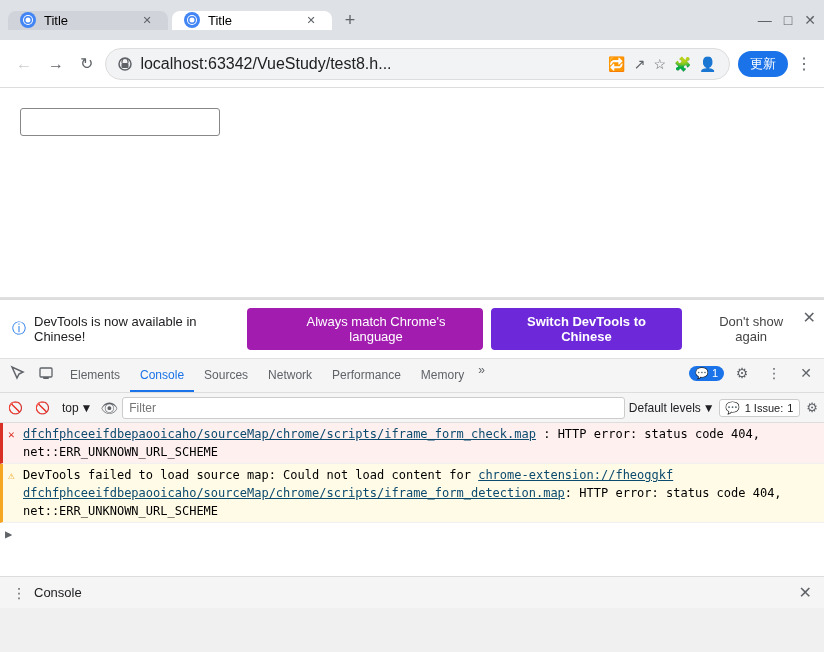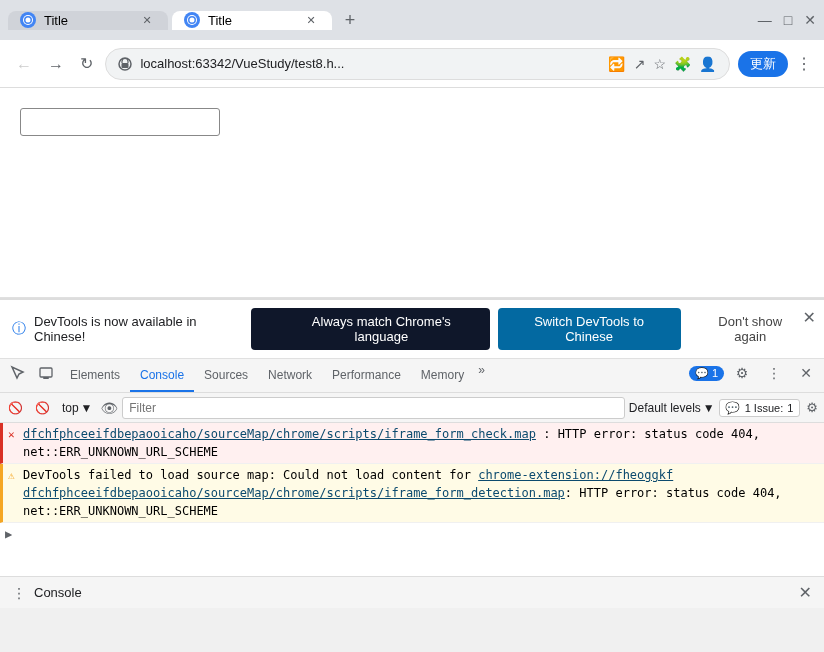--- a/index.html
+++ b/index.html
@@ -139,22 +139,22 @@
     .banner-info { color: #1a73e8; font-size: 14px; }
     .banner-text { font-size: 13px; color: #202124; }
     .banner-btn {
       padding: 6px 14px;
       border-radius: 4px;
       border: none;
       font-size: 13px;
       cursor: pointer;
       font-weight: 500;
     }
-    .banner-btn.primary { background: #0f172a; color: #fff; padding-left: 36px; }
-    .banner-btn.secondary { background: #0369a1; color: #fff; }
+    .banner-btn.primary { background: #a21caf; color: #fff; padding-left: 36px; }
+    .banner-btn.secondary { background: #6d28d9; color: #fff; font-weight: bold; }
     .banner-btn.plain { background: transparent; color: #444; }
     .banner-close { position: absolute; right: 8px; top: 8px; color: #5f6368; cursor: pointer; font-size: 16px; }
 
     
     .devtools-toolbar {
       background: #f5f5f5;
       border-bottom: 1px solid #ddd;
       display: flex;
       align-items: flex-start;
       height: 34px;
@@ -334,21 +334,21 @@
 <div class="address-bar">
   <span class="nav-btn disabled">←</span>
   <span class="nav-btn">→</span>
   <span class="nav-btn">↻</span>
   <div class="url-bar">
     <svg width="14" height="14" viewBox="0 0 14 14">
         <circle cx="7" cy="7" r="6" fill="none" stroke="#5f6368" stroke-width="1.5"></circle>
         <path d="M4 6V4.5a3 3 0 016 0V6" fill="none" stroke="#5f6368" stroke-width="1.2"></path>
         <rect x="3.5" y="6" width="7" height="5" rx="1" fill="#5f6368"></rect>
       </svg>
-    <span style="font-size:13px;color:#202124;">localhost:63342/VueStudy/test8.h...</span>
+    <span style="font-size:16px;color:#202124;">localhost:63342/VueStudy/test8.h...</span>
     <div class="url-bar-icons">
       <span class="url-icon">🔁</span>
       <span class="url-icon">↗</span>
       <span class="url-icon">☆</span>
       <span class="url-icon">🧩</span>
       <span class="url-icon">👤</span>
     </div>
   </div>
   <button class="update-btn">更新</button>
   <span class="more-btn">⋮</span>

